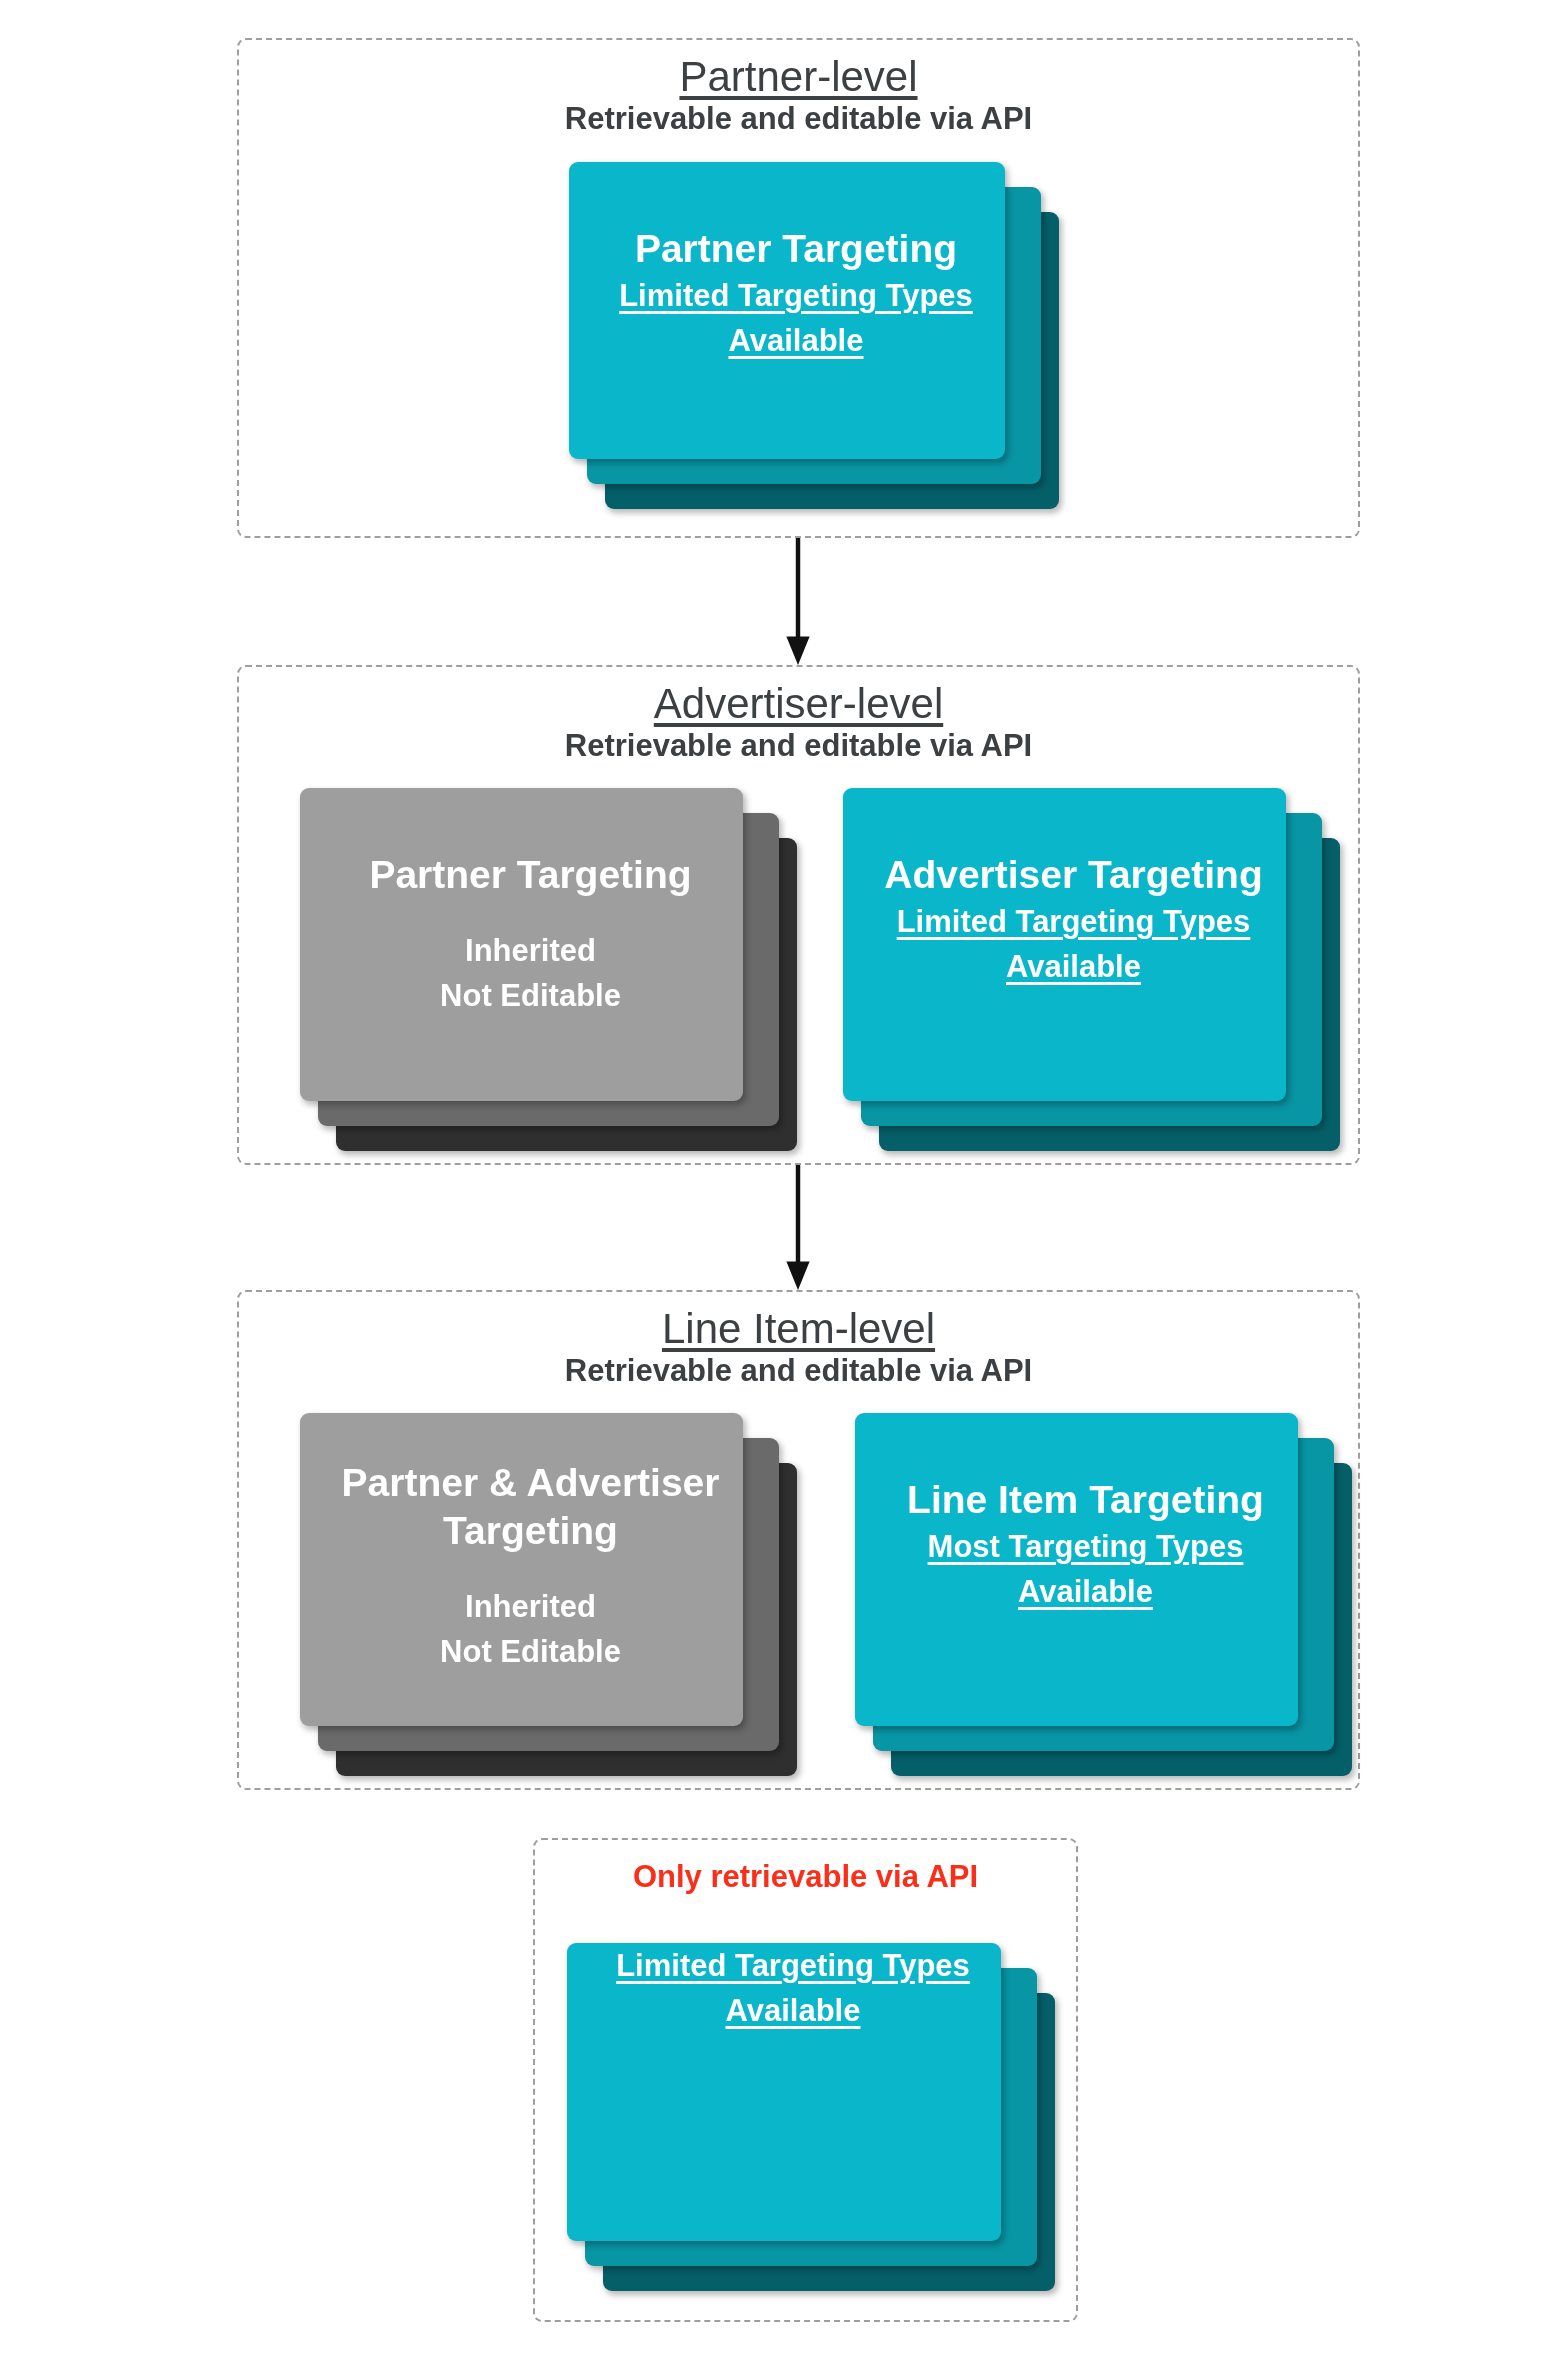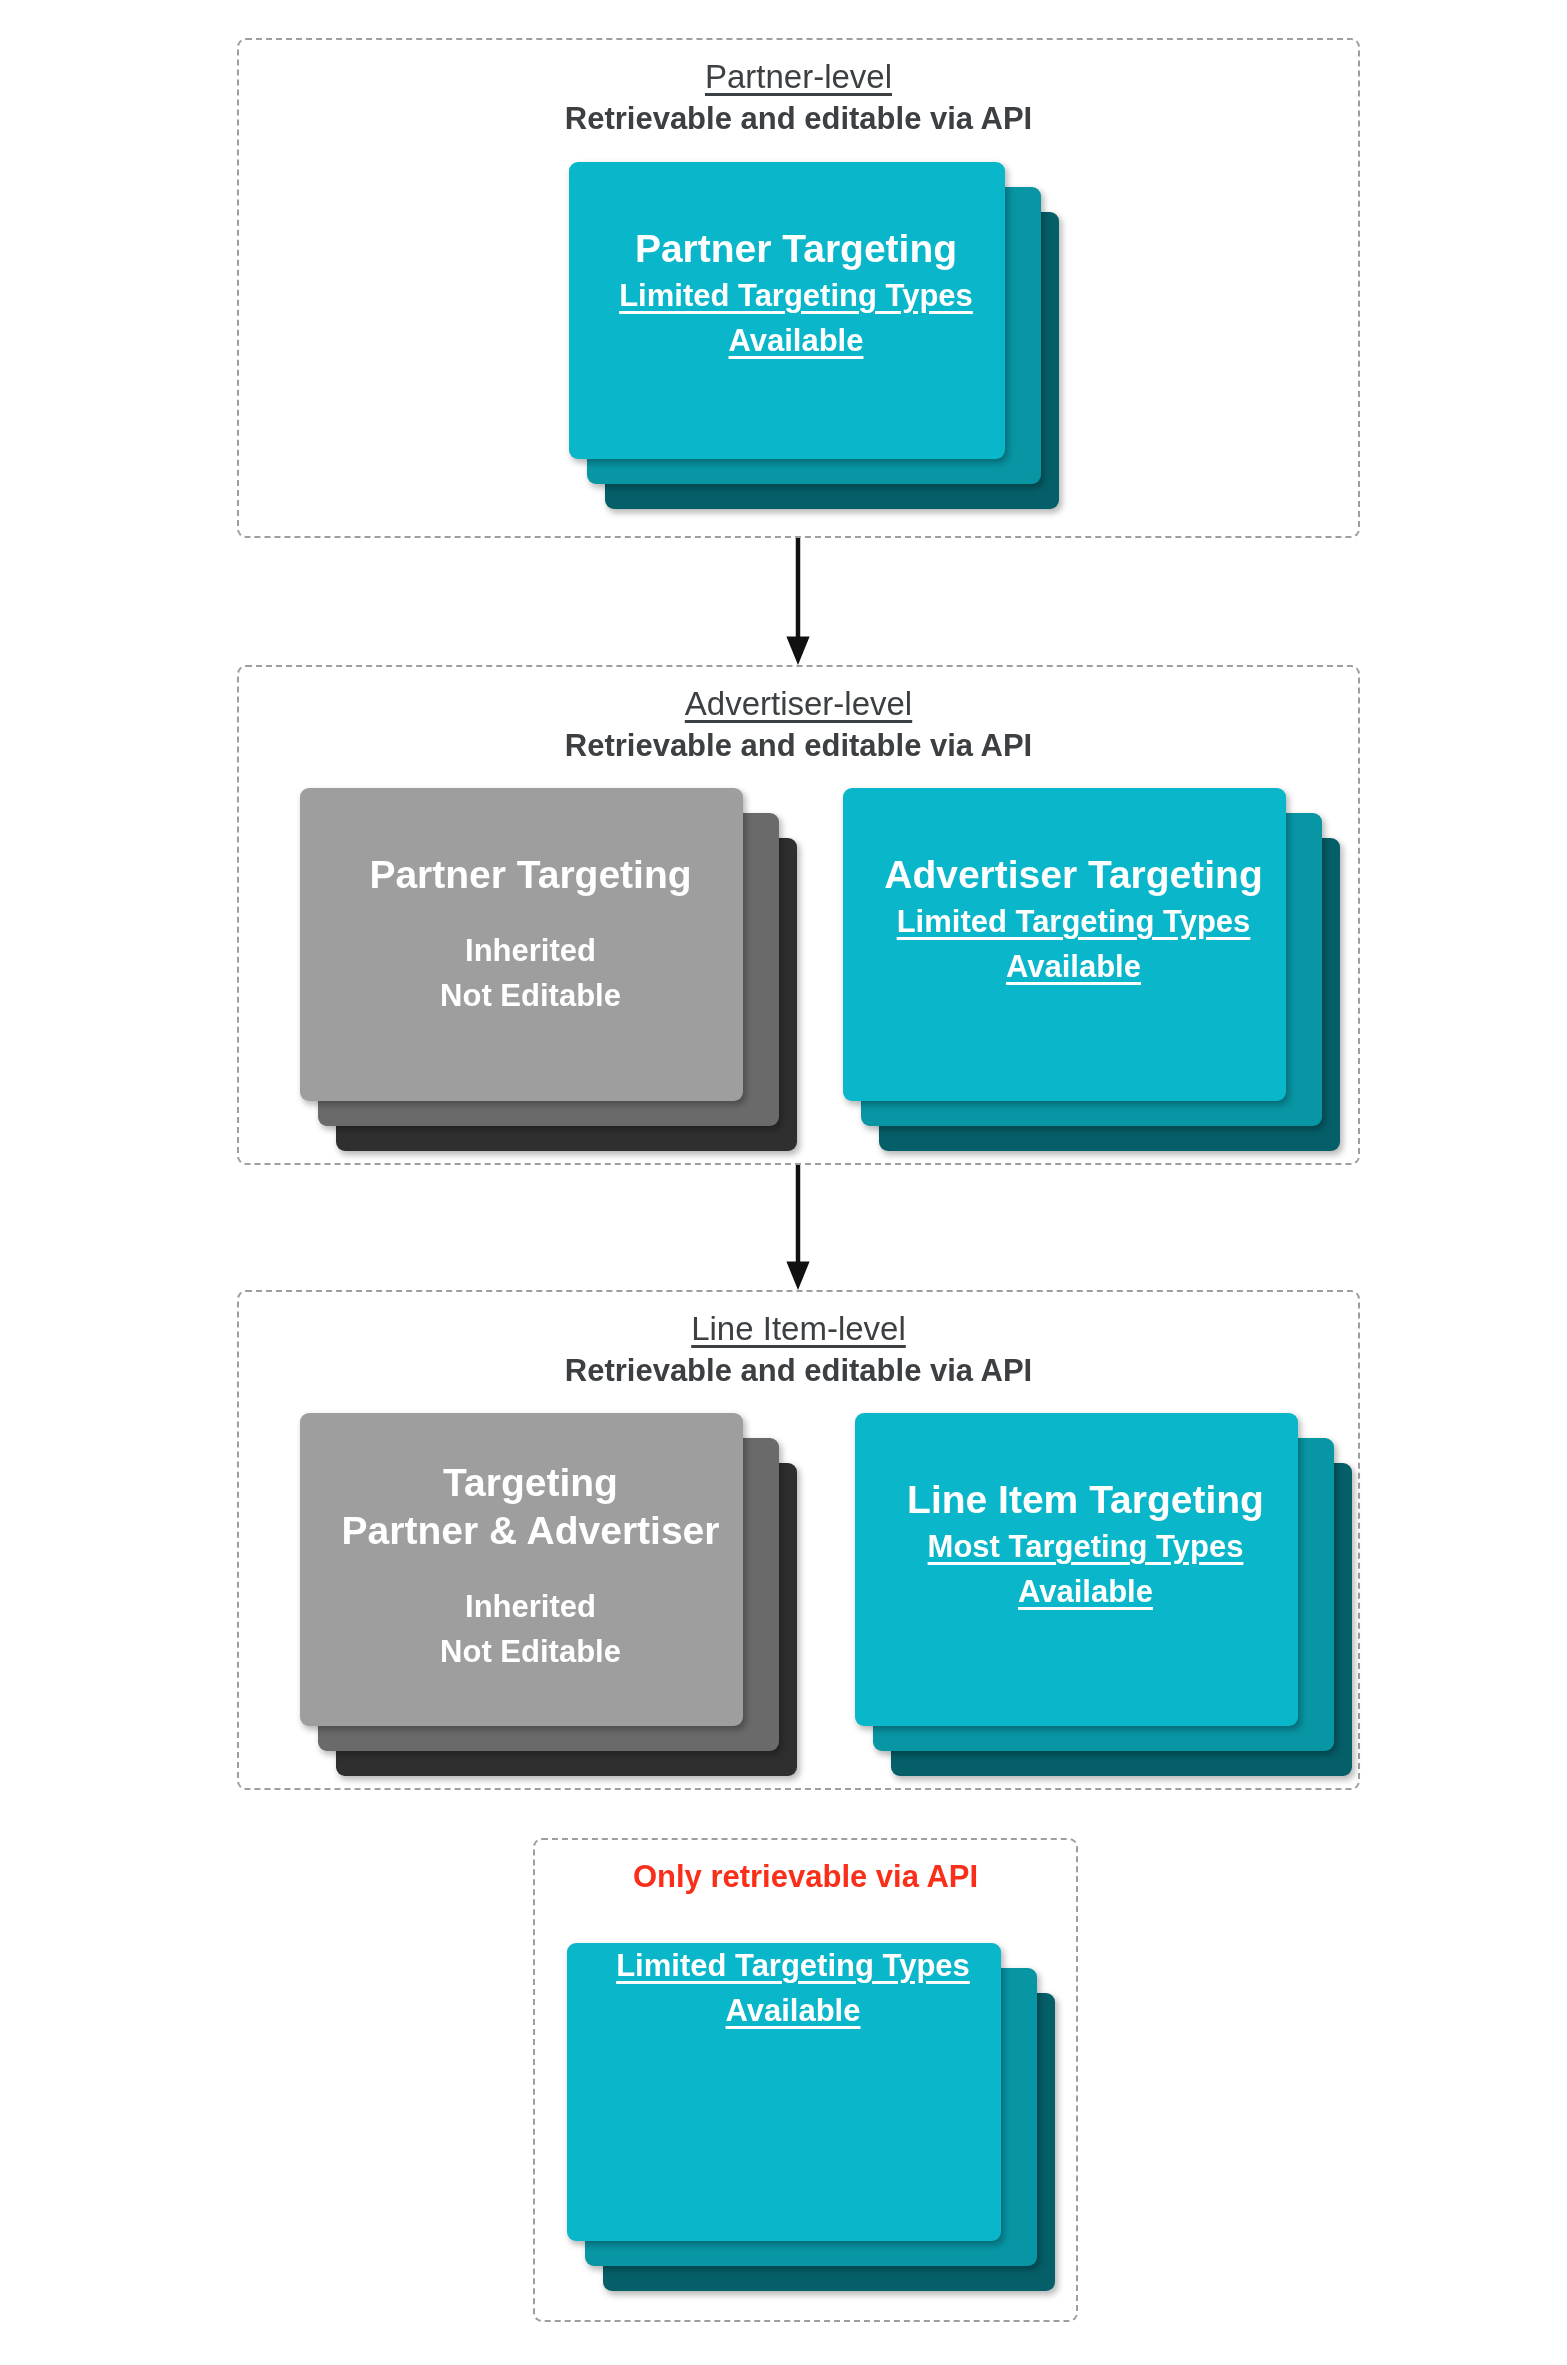--- a/index.html
+++ b/index.html
@@ -12,21 +12,21 @@
   }
   .level-box{
     position:absolute;
     box-sizing:border-box;
     border:2.7px dashed #9e9e9e;
     border-radius:9px;
     text-align:center;
     padding-top:16px;
   }
   .level-title{
-    font-size:33px;
+    font-size:42px;
     line-height:42px;
     font-weight:400;
     color:#3c4043;
   }
   .ul{ text-decoration:underline; text-underline-offset:4.5px; }
   .level-subtitle{
     font-size:31px;
     line-height:41px;
     font-weight:700;
     color:#3c4043;
@@ -146,22 +146,22 @@
     <div class="level-title">
       <span class="ul">Line Item-level</span>
     </div>
     <div class="level-subtitle">Retrievable and editable via API</div>
 
     <div class="stack gray pad-tall" style="left:61px; top:121px; --w:443px; --h:313px; width:479px; height:363px;">
       <div class="layer back"></div>
       <div class="layer mid"></div>
       <div class="layer front">
         <div class="card-title">
+          <span class="line">Partner &amp; Advertiser</span>
           <span class="line">Targeting</span>
-          <span class="line">Partner &amp; Advertiser</span>
         </div>
         <div class="card-body">
           <span class="line">Inherited</span>
           <span class="line">Not Editable</span>
         </div>
       </div>
     </div>
 
     <div class="stack teal" style="left:616px; top:121px; --w:443px; --h:313px; width:479px; height:363px;">
       <div class="layer back"></div>

